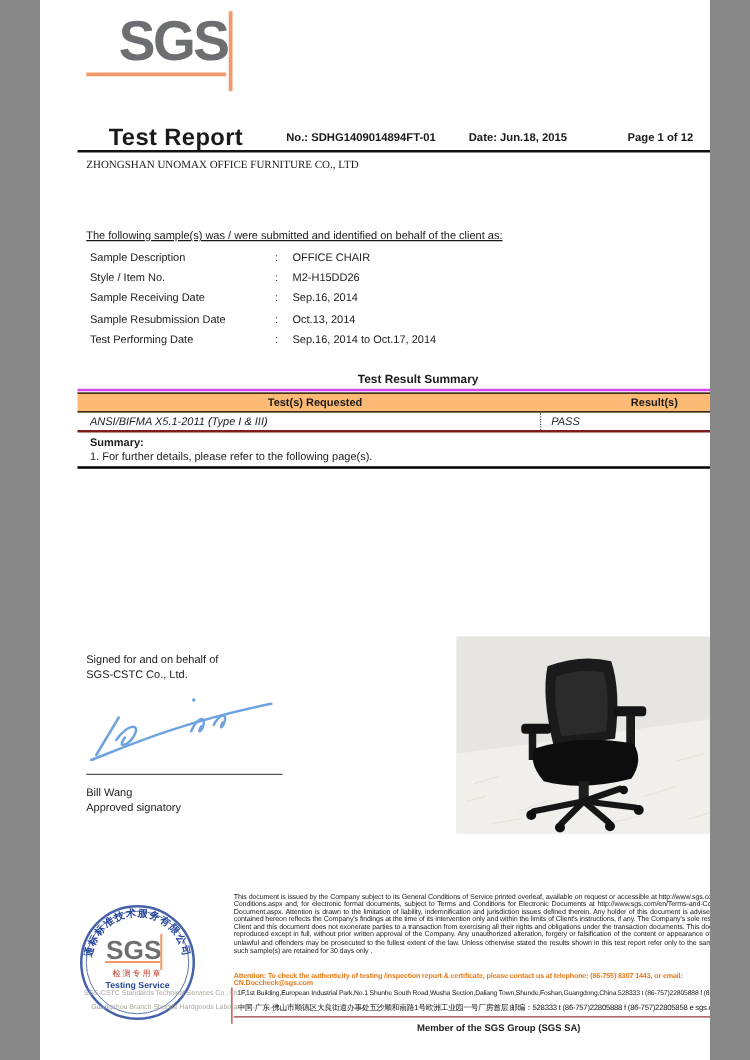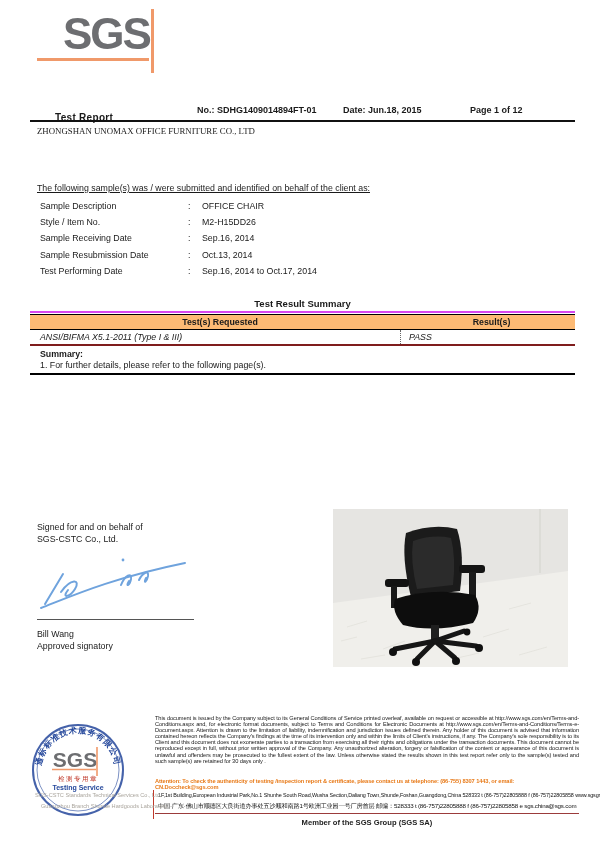--- a/index.html
+++ b/index.html
@@ -1,28 +1,28 @@
 <!DOCTYPE html>
 <html><head>
 <meta charset="utf-8">
 <style>
   html,body{margin:0;padding:0;background:#888;}
   .page{
-    position:relative;width:600px;height:848px;margin:0 auto;background:#ffffff;
+    position:relative;width:536px;height:848px;margin:0 auto;background:#ffffff;
     font-family:"Liberation Sans","DejaVu Sans",sans-serif;color:#1a1a1a;overflow:hidden;
   }
   .abs{position:absolute;}
   
   .logo-wrap{left:37px;top:8px;width:122px;height:68px;}
   .logo-text{position:absolute;left:26px;top:4px;font-size:44px;font-weight:800;color:#6d6e71;
     letter-spacing:-2px;transform:scaleY(1.02);line-height:1;}
   .logo-hline{position:absolute;left:0;top:50px;width:112px;height:2.6px;background:#f0996a;}
   .logo-vline{position:absolute;left:114px;top:1px;width:2.6px;height:64px;background:#f0996a;}
   
-  .hdr-title{left:55px;top:112px;font-size:10px;font-weight:bold;letter-spacing:.3px;}
+  .hdr-title{left:55px;top:100px;font-size:19px;font-weight:bold;letter-spacing:.3px;}
   .hdr-no{left:197px;top:105px;font-size:9px;font-weight:bold;}
   .hdr-date{left:343px;top:105px;font-size:9px;font-weight:bold;}
   .hdr-page{left:470px;top:105px;font-size:9px;font-weight:bold;}
   .hdr-rule{left:30px;top:120px;width:545px;height:1.6px;background:#111;}
   .client{left:37px;top:125px;width:540px;font-size:8.8px;line-height:12.4px;font-family:Liberation Serif, serif;}
   
   .intro{left:37px;top:183px;font-size:8.8px;text-decoration:underline;}
   .sample-rows{left:40px;top:198px;width:520px;font-size:8.8px;}
   .srow{display:flex;height:16.2px;align-items:center;}
   .srow .lbl{width:148px;}

